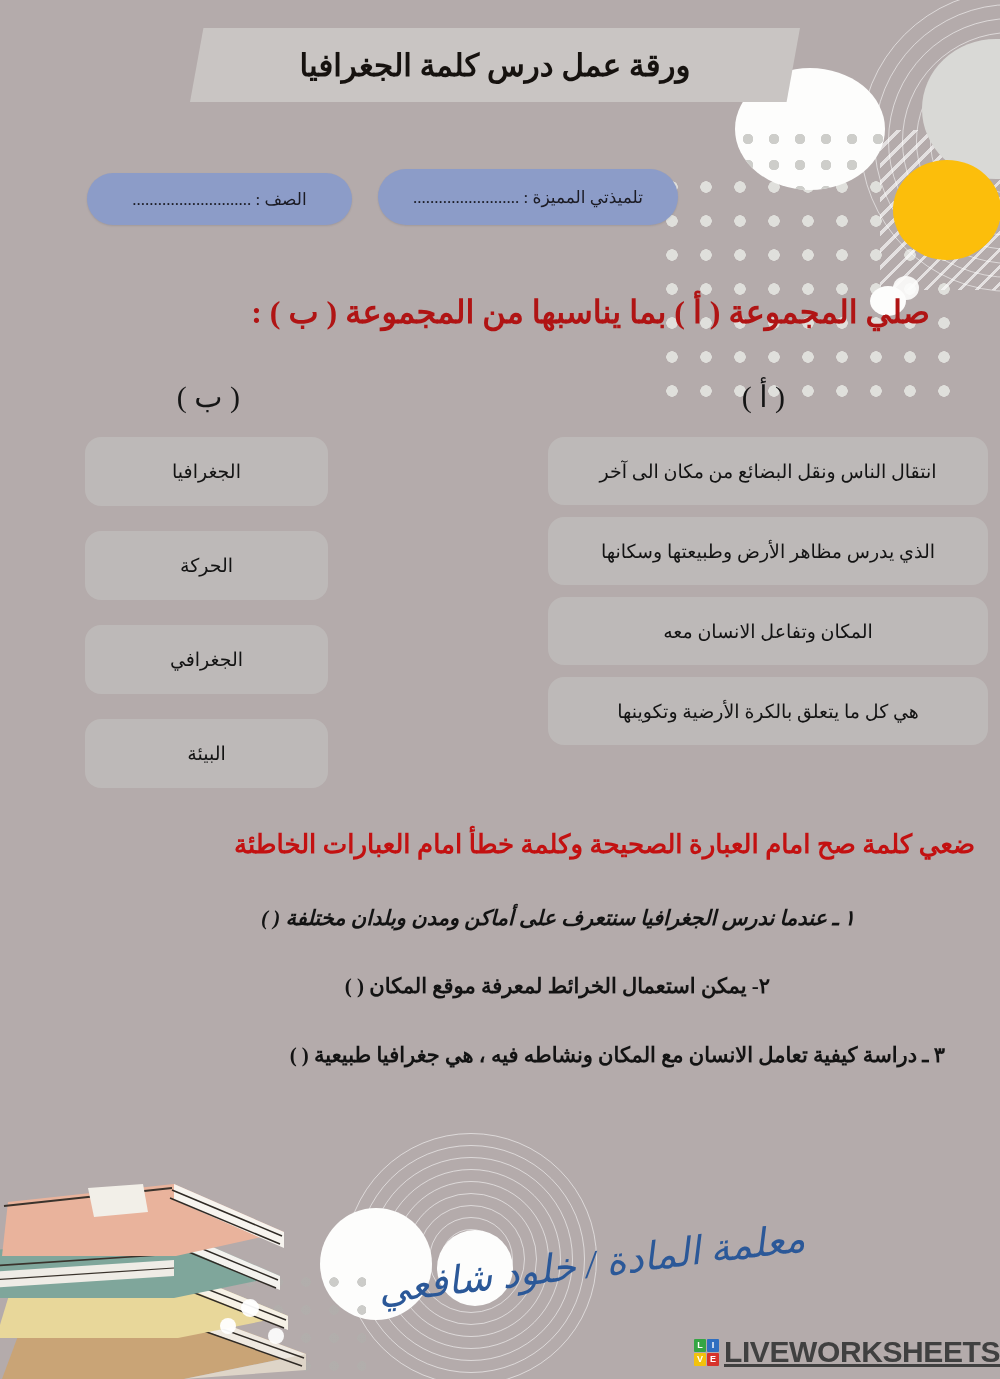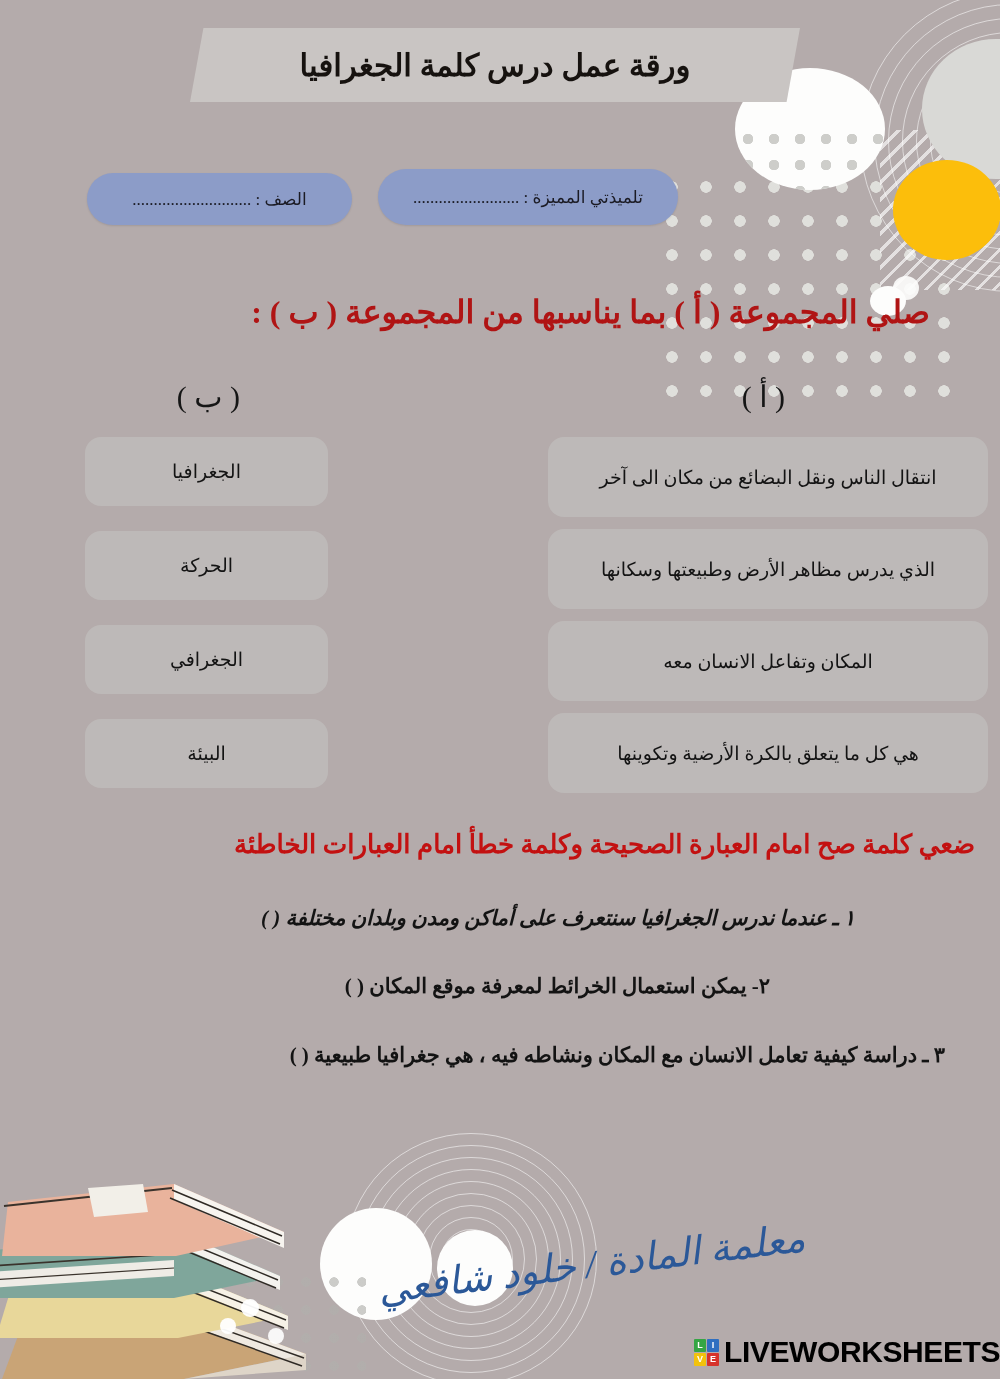--- a/index.html
+++ b/index.html
@@ -141,21 +141,21 @@
     border-radius: 16px;
     display: flex;
     align-items: center;
     justify-content: center;
     font-family: "Liberation Serif", "DejaVu Serif", serif;
     color: #131313;
     text-align: center;
     padding: 0 12px;
     box-sizing: border-box;
   }
-  #col-a .match-box { height: 80px; font-size: 19px; }
+  #col-a .match-box { height: 68px; font-size: 19px; }
   #col-b .match-box { height: 69px; font-size: 19px; }
 
   
   .tf-question {
     position: absolute;
     font-family: "Liberation Serif", "DejaVu Serif", serif;
     font-weight: 700;
     font-size: 21px;
     color: #131313;
     white-space: nowrap;
@@ -211,23 +211,24 @@
     line-height: 1;
   }
   .t-l { background: #35a544; }
   .t-i { background: #2f6fc0; }
   .t-v { background: #f2c20c; color:#ffffff; }
   .t-e { background: #d6332b; }
   #lw-wordmark {
     font-family: "Liberation Sans", sans-serif;
     font-size: 30px;
     font-weight: 700;
-    color: #000000;
+    color: #404040;
     letter-spacing: -0.4px;
     line-height: 1;
+    text-decoration: underline;
   }
 </style>
 </head>
 <body>
 
 <div id="page">
 
   <div class="deco dots-field" style="left:655px; top:170px; width:300px; height:230px;"></div>
 
   <div class="deco stripes" style="left:880px; top:130px; width:120px; height:160px; opacity:0.75;"></div>

